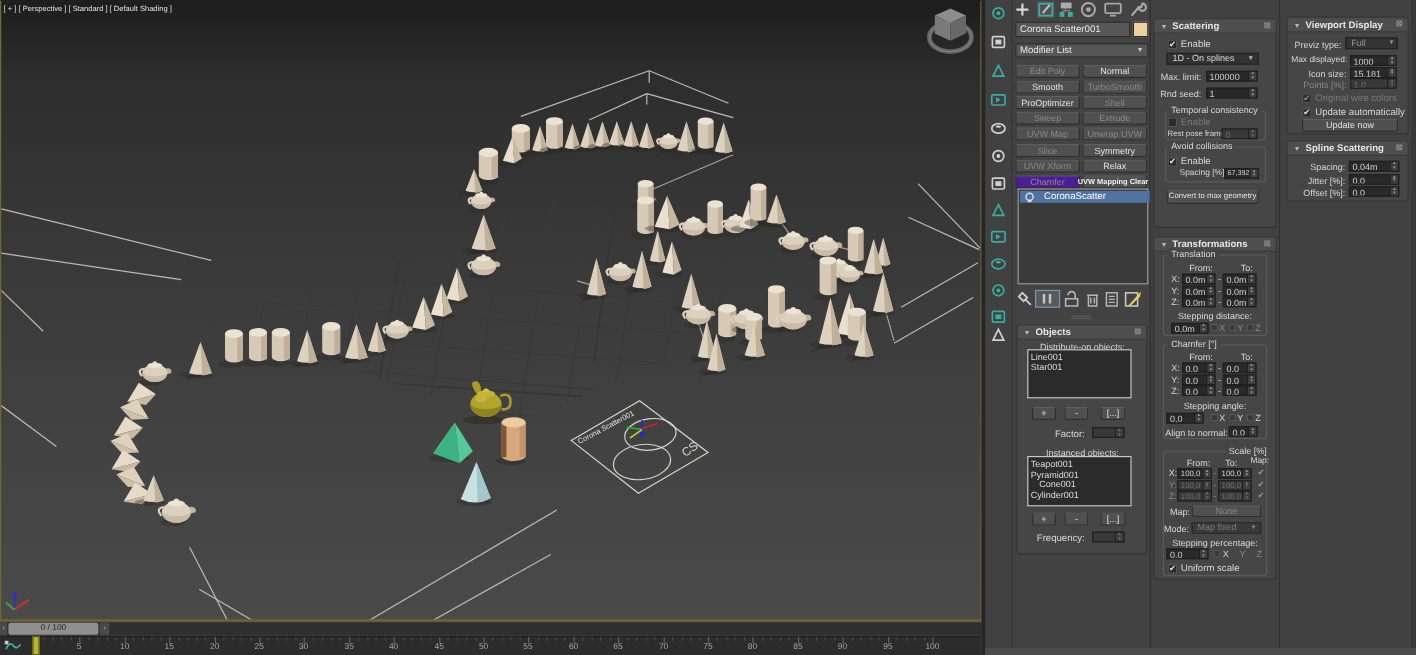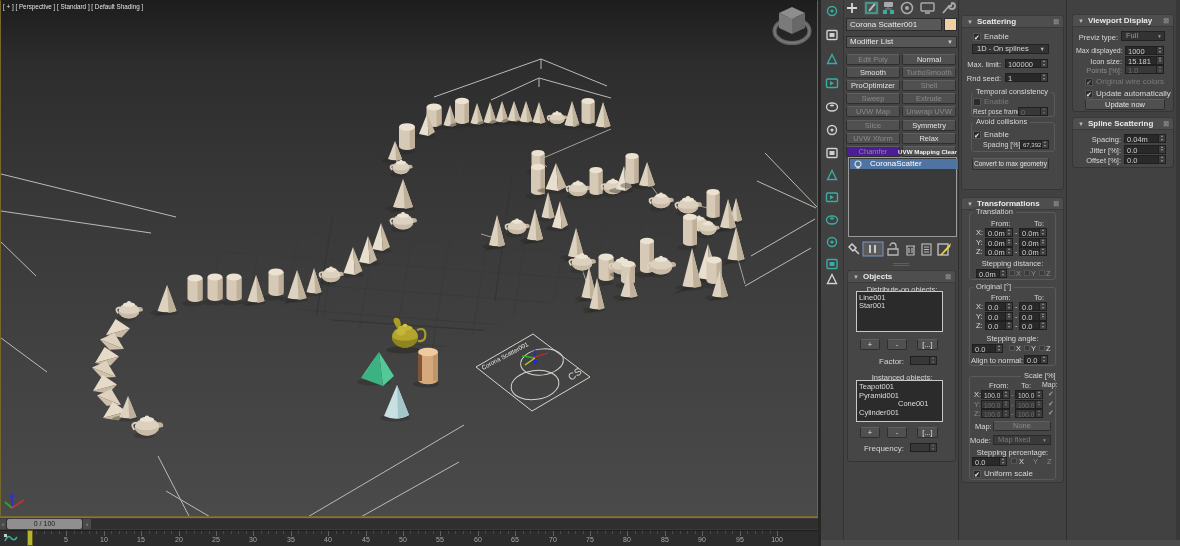--- a/index.html
+++ b/index.html
@@ -665,21 +665,21 @@
 <div style="position:absolute;left:860px;top:339px;width:20px;height:11px;background:#505050;border:1px solid #2e2e2e;border-top-color:#5f5f5f;border-radius:2px;box-sizing:border-box;color:#e2e2e2;font-size:7.5px;line-height:9px;text-align:center;overflow:hidden;white-space:nowrap;">+</div>
 <div style="position:absolute;left:887px;top:339px;width:20px;height:11px;background:#505050;border:1px solid #2e2e2e;border-top-color:#5f5f5f;border-radius:2px;box-sizing:border-box;color:#e2e2e2;font-size:7.5px;line-height:9px;text-align:center;overflow:hidden;white-space:nowrap;">-</div>
 <div style="position:absolute;left:917px;top:339px;width:21px;height:11px;background:#505050;border:1px solid #2e2e2e;border-top-color:#5f5f5f;border-radius:2px;box-sizing:border-box;color:#e2e2e2;font-size:7.5px;line-height:9px;text-align:center;overflow:hidden;white-space:nowrap;">[...]</div>
 <div style="position:absolute;left:852px;top:357px;width:52px;color:#d8d8d8;font-size:8px;white-space:nowrap;text-align:right;">Factor:</div>
 <div style="position:absolute;left:910px;top:356px;width:27px;height:9px;background:#383838;border:1px solid #1f1f1f;color:#6f6f6f;font-size:7.5px;line-height:9px;padding-left:2px;box-sizing:border-box;overflow:hidden;"></div>
 <div style="position:absolute;left:929px;top:356px;width:8px;height:9px;background:#3e3e3e;border:1px solid #1f1f1f;box-sizing:border-box;font-size:3.5px;line-height:3.5px;text-align:center;color:#707070;">▲<br>▼</div>
 <div style="position:absolute;left:852px;top:372.5px;width:100px;color:#d8d8d8;font-size:7.5px;white-space:nowrap;text-align:center;">Instanced objects:</div>
 <div style="position:absolute;left:856px;top:380px;width:87px;height:42px;background:#2b2b2b;border:1px solid #c8c8c8;box-sizing:border-box;"></div>
 <div style="position:absolute;left:859px;top:382.0px;color:#dcdcdc;font-size:7.5px;white-space:nowrap;">Teapot001</div>
 <div style="position:absolute;left:859px;top:390.6px;color:#dcdcdc;font-size:7.5px;white-space:nowrap;">Pyramid001</div>
-<div style="position:absolute;left:898px;top:399.2px;color:#dcdcdc;font-size:7.5px;white-space:nowrap;">Cone001</div>
+<div style="position:absolute;left:866px;top:399.2px;color:#dcdcdc;font-size:7.5px;white-space:nowrap;">Cone001</div>
 <div style="position:absolute;left:859px;top:407.8px;color:#dcdcdc;font-size:7.5px;white-space:nowrap;">Cylinder001</div>
 <div style="position:absolute;left:860px;top:427px;width:20px;height:11px;background:#505050;border:1px solid #2e2e2e;border-top-color:#5f5f5f;border-radius:2px;box-sizing:border-box;color:#e2e2e2;font-size:7.5px;line-height:9px;text-align:center;overflow:hidden;white-space:nowrap;">+</div>
 <div style="position:absolute;left:887px;top:427px;width:20px;height:11px;background:#505050;border:1px solid #2e2e2e;border-top-color:#5f5f5f;border-radius:2px;box-sizing:border-box;color:#e2e2e2;font-size:7.5px;line-height:9px;text-align:center;overflow:hidden;white-space:nowrap;">-</div>
 <div style="position:absolute;left:917px;top:427px;width:21px;height:11px;background:#505050;border:1px solid #2e2e2e;border-top-color:#5f5f5f;border-radius:2px;box-sizing:border-box;color:#e2e2e2;font-size:7.5px;line-height:9px;text-align:center;overflow:hidden;white-space:nowrap;">[...]</div>
 <div style="position:absolute;left:846px;top:444px;width:58px;color:#d8d8d8;font-size:8px;white-space:nowrap;text-align:right;">Frequency:</div>
 <div style="position:absolute;left:910px;top:443px;width:27px;height:9px;background:#383838;border:1px solid #1f1f1f;color:#6f6f6f;font-size:7.5px;line-height:9px;padding-left:2px;box-sizing:border-box;overflow:hidden;"></div>
 <div style="position:absolute;left:929px;top:443px;width:8px;height:9px;background:#3e3e3e;border:1px solid #1f1f1f;box-sizing:border-box;font-size:3.5px;line-height:3.5px;text-align:center;color:#707070;">▲<br>▼</div>
 <div style="position:absolute;left:958px;top:0px;width:1px;height:546px;background:#2e2e2e;"></div>
 <div style="position:absolute;left:959px;top:0px;width:107px;height:546px;background:#414141;"></div>
 <div style="position:absolute;left:961px;top:15px;width:103px;height:175px;background:#464646;border:1px solid #353535;border-radius:3px;box-sizing:border-box;"></div>
@@ -736,21 +736,21 @@
 <div style="position:absolute;left:969px;top:259px;width:87px;color:#d8d8d8;font-size:7.5px;white-space:nowrap;text-align:center;">Stepping distance:</div>
 <div style="position:absolute;left:976px;top:269px;width:31px;height:9px;background:#292929;border:1px solid #1f1f1f;color:#cfcfcf;font-size:7.5px;line-height:9px;padding-left:2px;box-sizing:border-box;overflow:hidden;">0,0m</div>
 <div style="position:absolute;left:999px;top:269px;width:8px;height:9px;background:#3e3e3e;border:1px solid #1f1f1f;box-sizing:border-box;font-size:3.5px;line-height:3.5px;text-align:center;color:#9a9a9a;">▲<br>▼</div>
 <div style="position:absolute;left:1009px;top:270px;width:6px;height:6px;background:#3a3a3a;border:1px solid #555;box-sizing:border-box;"></div>
 <div style="position:absolute;left:1016px;top:269px;color:#8a8a8a;font-size:7.5px;white-space:nowrap;">X</div>
 <div style="position:absolute;left:1024px;top:270px;width:6px;height:6px;background:#3a3a3a;border:1px solid #555;box-sizing:border-box;"></div>
 <div style="position:absolute;left:1031px;top:269px;color:#8a8a8a;font-size:7.5px;white-space:nowrap;">Y</div>
 <div style="position:absolute;left:1039px;top:270px;width:6px;height:6px;background:#3a3a3a;border:1px solid #555;box-sizing:border-box;"></div>
 <div style="position:absolute;left:1046px;top:269px;color:#8a8a8a;font-size:7.5px;white-space:nowrap;">Z</div>
 <div style="position:absolute;left:969px;top:287px;width:87px;height:79px;border:1px solid #5a5a5a;border-radius:3px;box-sizing:border-box;"></div>
-<div style="position:absolute;left:973px;top:282px;background:#464646;color:#d8d8d8;font-size:7.5px;padding:0 3px;white-space:nowrap;">Original [°]</div>
+<div style="position:absolute;left:973px;top:282px;background:#464646;color:#d8d8d8;font-size:7.5px;padding:0 3px;white-space:nowrap;">Chamfer [°]</div>
 <div style="position:absolute;left:991px;top:293px;color:#d8d8d8;font-size:7.5px;white-space:nowrap;">From:</div>
 <div style="position:absolute;left:1034px;top:293px;color:#d8d8d8;font-size:7.5px;white-space:nowrap;">To:</div>
 <div style="position:absolute;left:976px;top:302.0px;color:#d8d8d8;font-size:7.5px;white-space:nowrap;">X:</div>
 <div style="position:absolute;left:985px;top:302.0px;width:28px;height:9px;background:#292929;border:1px solid #1f1f1f;color:#cfcfcf;font-size:7.5px;line-height:9px;padding-left:2px;box-sizing:border-box;overflow:hidden;">0,0</div>
 <div style="position:absolute;left:1005px;top:302.0px;width:8px;height:9px;background:#3e3e3e;border:1px solid #1f1f1f;box-sizing:border-box;font-size:3.5px;line-height:3.5px;text-align:center;color:#9a9a9a;">▲<br>▼</div>
 <div style="position:absolute;left:1015px;top:302.0px;color:#d8d8d8;font-size:7.5px;white-space:nowrap;">-</div>
 <div style="position:absolute;left:1019px;top:302.0px;width:28px;height:9px;background:#292929;border:1px solid #1f1f1f;color:#cfcfcf;font-size:7.5px;line-height:9px;padding-left:2px;box-sizing:border-box;overflow:hidden;">0,0</div>
 <div style="position:absolute;left:1039px;top:302.0px;width:8px;height:9px;background:#3e3e3e;border:1px solid #1f1f1f;box-sizing:border-box;font-size:3.5px;line-height:3.5px;text-align:center;color:#9a9a9a;">▲<br>▼</div>
 <div style="position:absolute;left:976px;top:311.6px;color:#d8d8d8;font-size:7.5px;white-space:nowrap;">Y:</div>
 <div style="position:absolute;left:985px;top:311.6px;width:28px;height:9px;background:#292929;border:1px solid #1f1f1f;color:#cfcfcf;font-size:7.5px;line-height:9px;padding-left:2px;box-sizing:border-box;overflow:hidden;">0,0</div>

